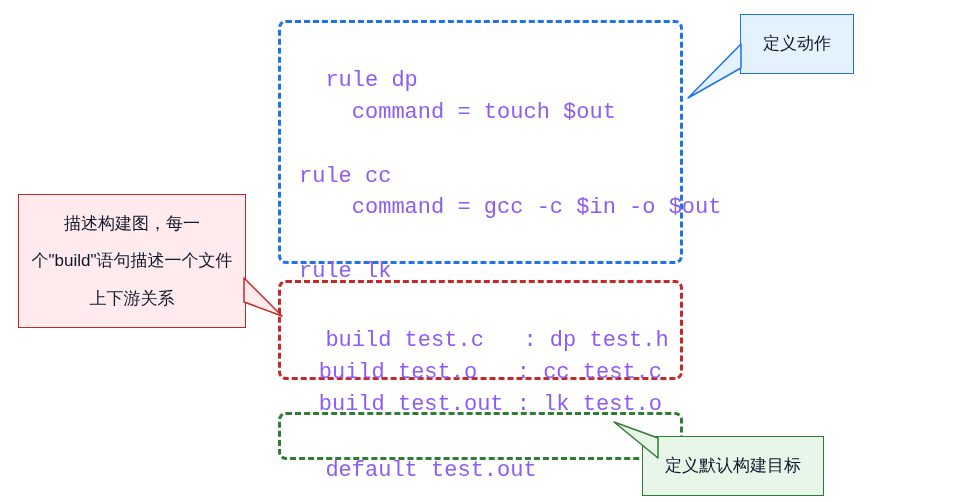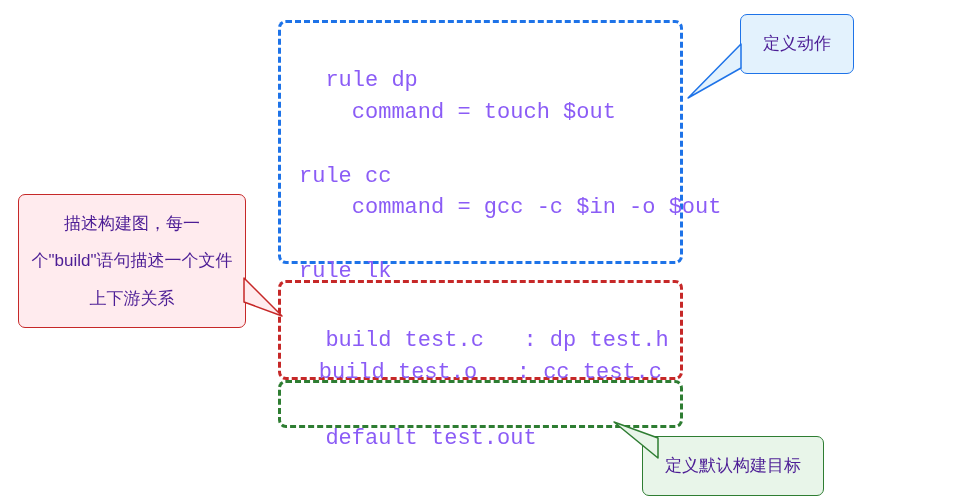--- a/index.html
+++ b/index.html
@@ -19,29 +19,29 @@
     padding: 10px 18px;
     font-family: "Courier New", Consolas, monospace;
     font-size: 22px;
     line-height: 1.45;
     white-space: pre;
     color: #8b5cf6;
     background: #fff;
   }
   .box-blue  { left: 278px; top: 20px;  width: 405px; height: 244px; border-color: #1e73e8; }
   .box-red   { left: 278px; top: 280px; width: 405px; height: 100px; border-color: #c62828; text-align: right; }
-  .box-green { left: 278px; top: 380px; width: 405px; height: 48px;  border-color: #2e7d32; padding-top: 8px; padding-bottom: 8px; }
+  .box-green { left: 278px; top: 412px; width: 405px; height: 48px;  border-color: #2e7d32; padding-top: 8px; padding-bottom: 8px; }
 
   .callout {
     position: absolute;
     border: 1.5px solid;
-    border-radius: 7px;
+    border-radius: 0;
     padding: 12px 22px;
     font-size: 17px;
-    color: #4c1d95;
+    color: #0f172a;
     text-align: center;
     line-height: 2.0;
   }
   .callout-blue  { left: 740px; top: 14px;  border-color: #1e73e8; background: #e3f2fd; }
   .callout-red   { left: 18px;  top: 194px; width: 228px; border-color: #c62828; background: #ffebee; padding: 10px 8px; line-height: 2.2; }
   .callout-green { left: 642px; top: 436px; border-color: #2e7d32; background: #e8f5e9; }
 
   svg.pointer { position: absolute; overflow: visible; }
 </style>
 </head>

